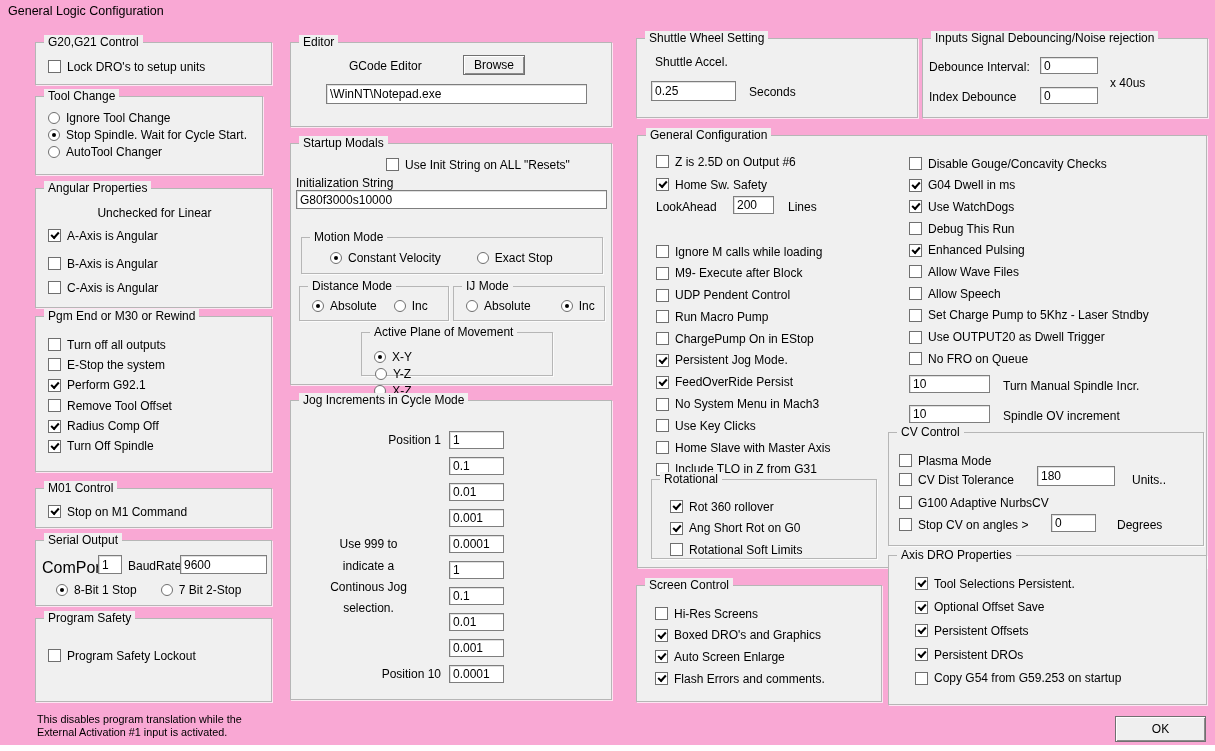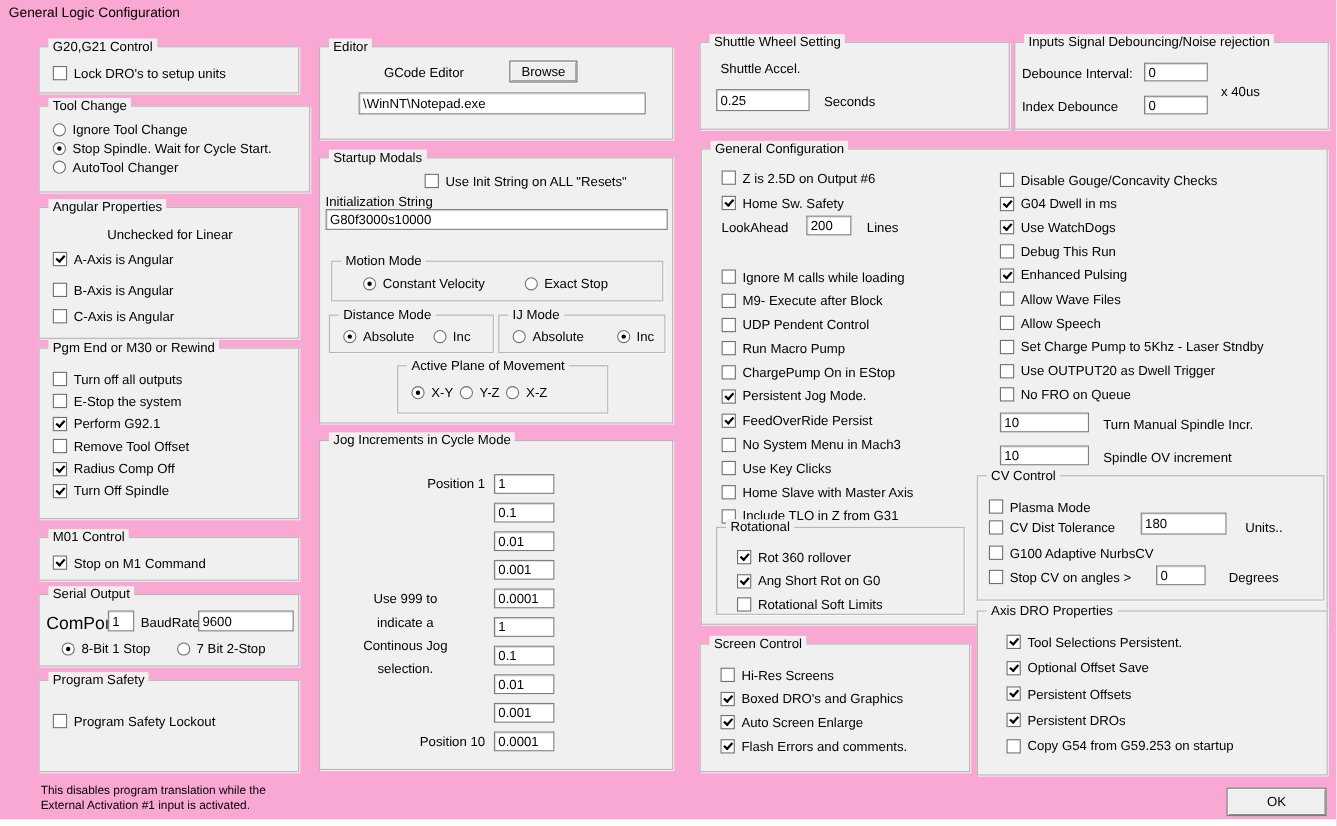--- a/index.html
+++ b/index.html
@@ -37,37 +37,37 @@
   .vlist-gl2 .row{margin-bottom:4.8px;}
   .vlist-gr  .row{margin-bottom:4.7px;}
   .vlist-rot .row{margin-bottom:4.5px;}
   .vlist-scr .row{margin-bottom:4.7px;}
   .vlist-dro .row{margin-bottom:6.7px;}
   .vlist-jog .row{height:18px;margin-bottom:8px;}
   .jfield{position:relative;width:55px;height:18px;box-sizing:border-box;background:#fff;
           border:1px solid #7e7e7e;box-shadow:inset 1px 1px 0 rgba(128,128,128,.25);padding:0 3px;
           font-family:"Liberation Sans",sans-serif;font-size:12px;}
   .hl-motion{column-gap:36px;} .hl-dist{column-gap:17px;} .hl-ij{column-gap:30px;}
-  .hl-plane{column-gap:6px;}   .hl-serial{column-gap:24px;}
+  .hl-plane{column-gap:6px;flex-direction:column;}   .hl-serial{column-gap:24px;}
 </style>
 </head>
 <body>
 
 <div class="dlg">
   <div class="title">General Logic Configuration</div>
 
   <div class="grp" style="left:35px;top:42px;width:237px;height:43px">
     <div class="legend">G20,G21 Control</div>
     <div class="row cb" style="position:absolute;left:12px;top:15px">
       <span class="box"></span>
       <span>Lock DRO's to setup units</span>
     </div>
   </div>
 
-  <div class="grp" style="left:35px;top:96px;width:247px;height:79px">
+  <div class="grp" style="left:35px;top:96px;width:228px;height:79px">
     <div class="legend">Tool Change</div>
     <div class="vlist vlist-tc" style="left:12px;top:13px">
         <div class="row radio">
         <span class="circ"></span>
         <span>Ignore Tool Change</span>
       </div>
         <div class="row radio checked">
         <span class="circ"></span>
         <span>Stop Spindle. Wait for Cycle Start.</span>
       </div>

